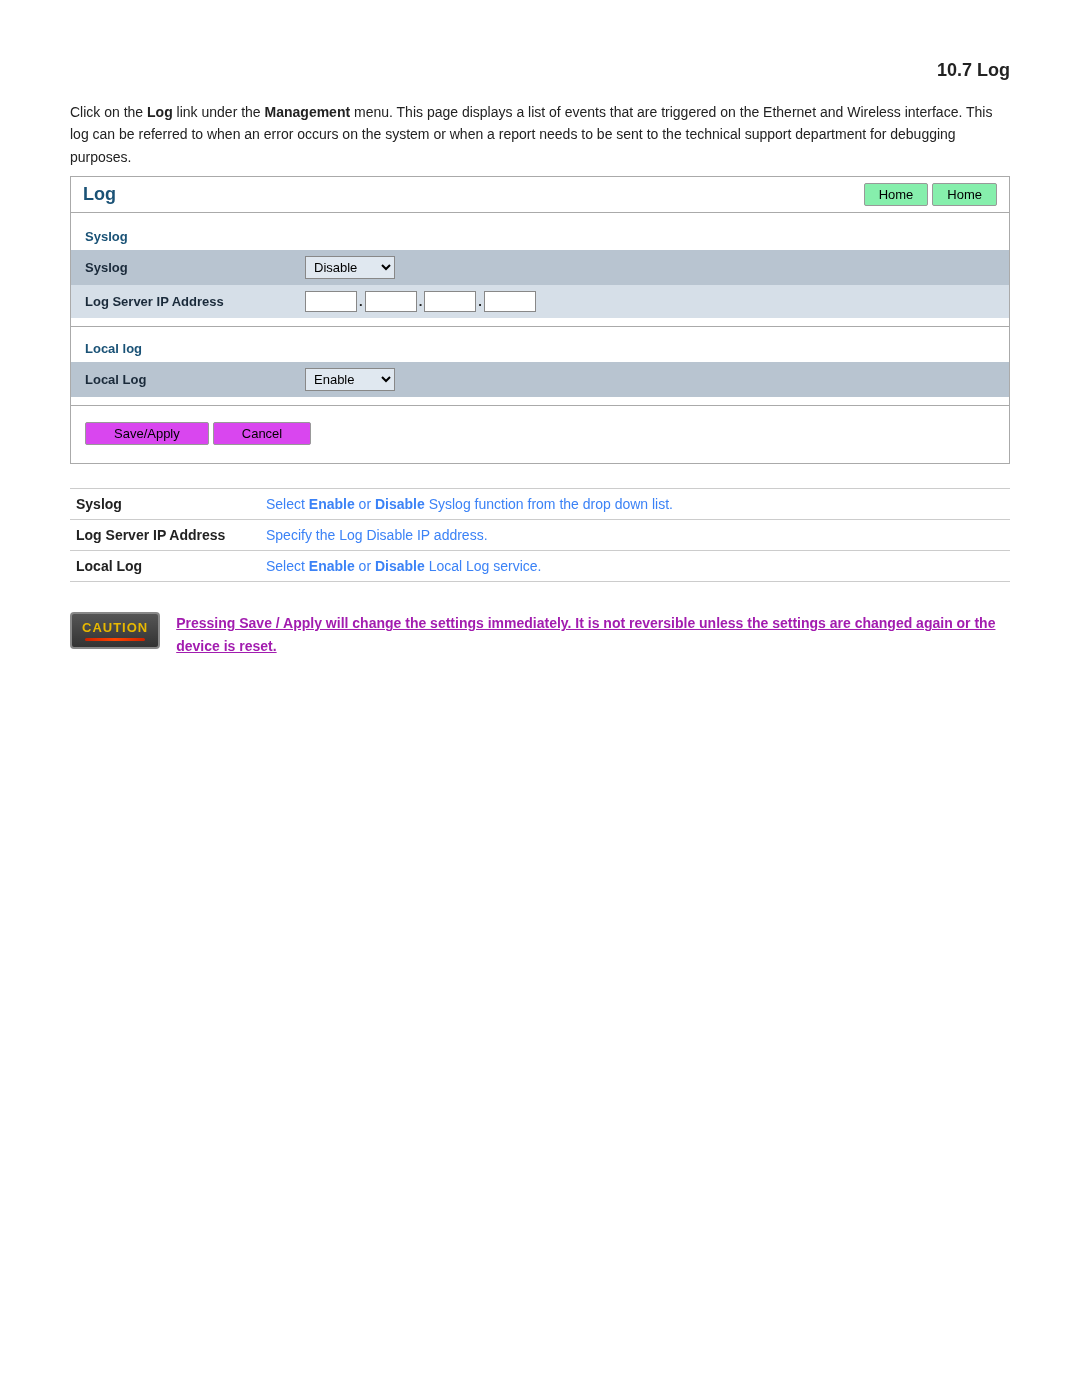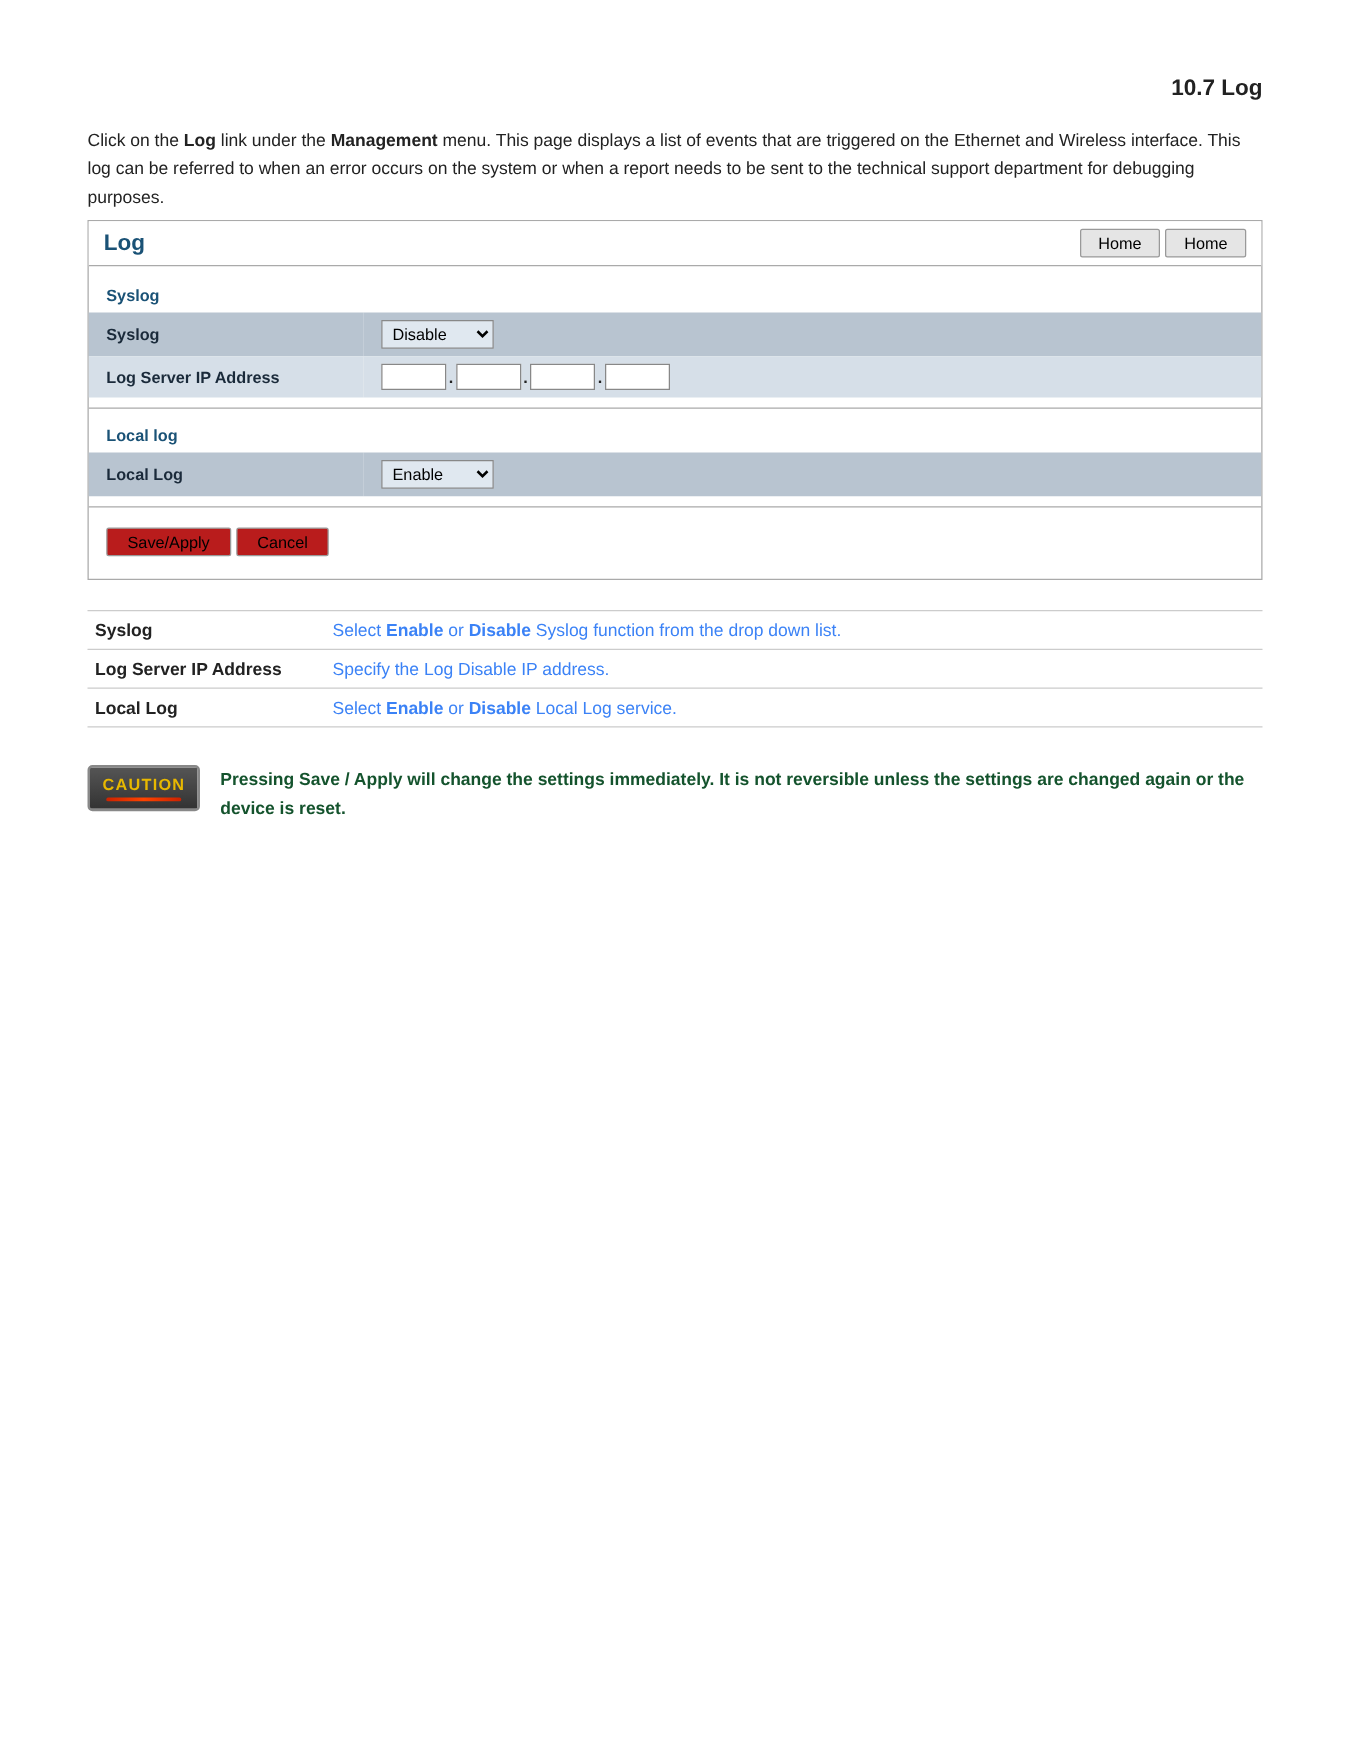--- a/index.html
+++ b/index.html
@@ -48,21 +48,21 @@
     }
 
     .log-panel-header .header-buttons {
       display: flex;
       gap: 4px;
     }
 
     .header-btn {
       padding: 3px 14px;
       font-size: 13px;
-      background: #e5e5e5;
+      background: #86efac;
       border: 1px solid #999;
       cursor: pointer;
       border-radius: 2px;
     }
 
     .log-panel-body {
       padding: 10px 0;
     }
 
     .section-label {
@@ -136,23 +136,23 @@
       margin: 8px 0;
     }
 
     .button-row {
       padding: 8px 14px;
       display: flex;
       gap: 4px;
     }
 
     .action-btn {
-      padding: 3px 16px;
-      font-size: 13px;
-      background: #b91c1c;
+      padding: 3px 28px;
+      font-size: 13px;
+      background: #d946ef;
       border: 1px solid #999;
       cursor: pointer;
       border-radius: 2px;
     }
 
     
     .desc-table {
       width: 100%;
       border-collapse: collapse;
       margin-bottom: 30px;
@@ -214,21 +214,22 @@
       width: 60px;
       height: 3px;
       background: linear-gradient(to right, #cc2200, #ff4400, #cc2200);
       margin-top: 3px;
       border-radius: 2px;
     }
 
     .caution-text {
       font-size: 14px;
       line-height: 1.6;
-      color: #14532d;
+      color: #a21caf;
+      text-decoration: underline;
     }
   </style>
 </head>
 <body>
 
 <h1 class="section-title">10.7 Log</h1>
 
 <p class="intro-text">
   Click on the <strong>Log</strong> link under the <strong>Management</strong> menu. This page displays a list of events that are triggered on the Ethernet and Wireless interface. This log can be referred to when an error occurs on the system or when a report needs to be sent to the technical support department for debugging purposes.
 </p>

